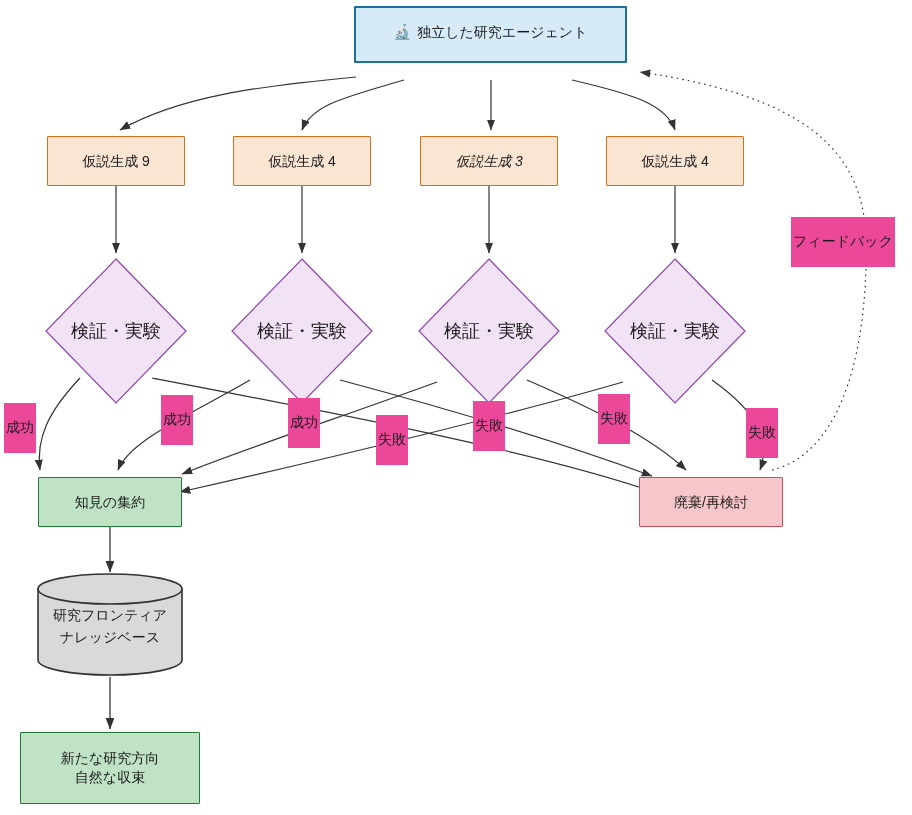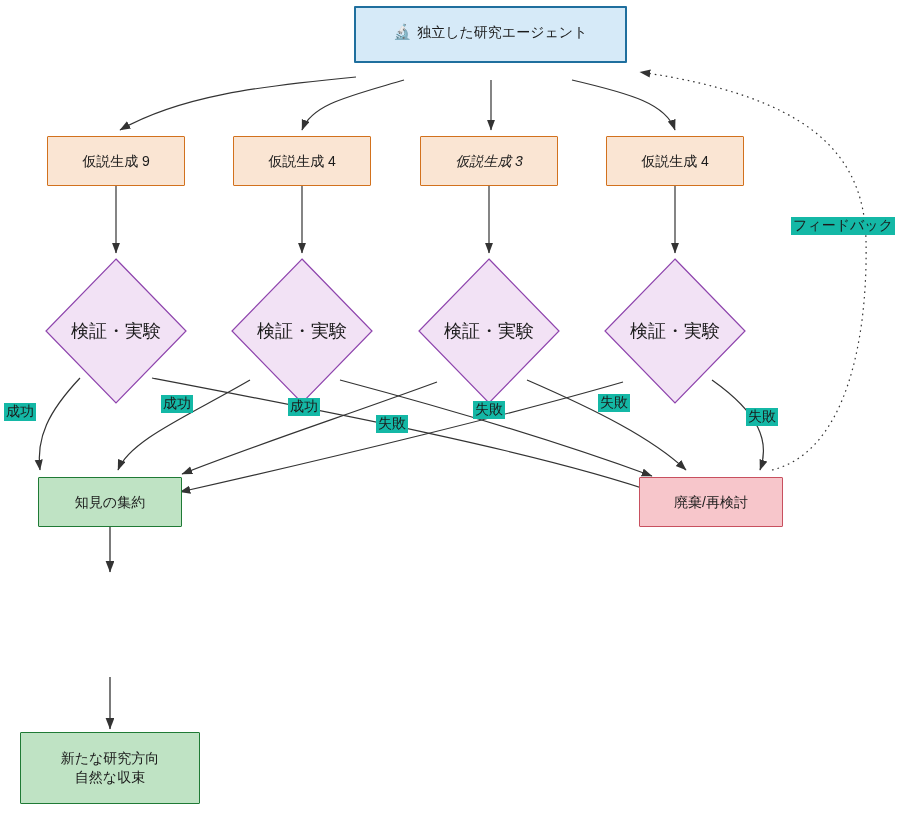--- a/index.html
+++ b/index.html
@@ -99,24 +99,24 @@
     align-items: center;
     justify-content: center;
     font-size: 14px;
     color: #1b1b1b;
     line-height: 1.55;
     padding-top: 4px;
     box-sizing: border-box;
   }
   .elabel {
     position: absolute;
-    background: #14b8a6;
+    background: #ec4899;
     color: #1b1b1b;
     font-size: 14px;
-    padding: 0 2px;
+    padding: 16px 2px;
     white-space: nowrap;
     z-index: 4;
     line-height: 1.25;
   }
   .agent-icon {
     font-size: 15px;
     margin-right: 5px;
   }
   .agent-inner {
     display: block;
@@ -230,19 +230,29 @@
   <div class="elabel" style="left:791px; top:217px;">フィードバック</div>
 
   <div class="node node-reject" style="left:639px; top:477px; width:144px; height:50px;">
     <span>廃棄/再検討</span>
   </div>
 
   <div class="node node-accept" style="left:38px; top:477px; width:144px; height:50px;">
     <span>知見の集約</span>
   </div>
 
+  <div class="cyl" style="left:36px; top:572px; width:148px; height:105px;">
+    <svg width="148" height="105" viewBox="0 0 148 105">
+      <path d="M2,17 L2,88 A72,15 0 0 0 146,88 L146,17 Z" fill="#d9d9d9" stroke="#333333" stroke-width="1.6"></path>
+      <ellipse cx="74" cy="17" rx="72" ry="15" fill="#d9d9d9" stroke="#333333" stroke-width="1.6"></ellipse>
+    </svg>
+    <div class="cyl-label">
+      <span>研究フロンティア</span>
+      <span>ナレッジベース</span>
+    </div>
+  </div>
 
   <div class="node node-accept" style="left:20px; top:732px; width:180px; height:72px; flex-direction:column;">
     <span>新たな研究方向</span>
     <span>自然な収束</span>
   </div>
 
 </div>
 
 </body></html>

